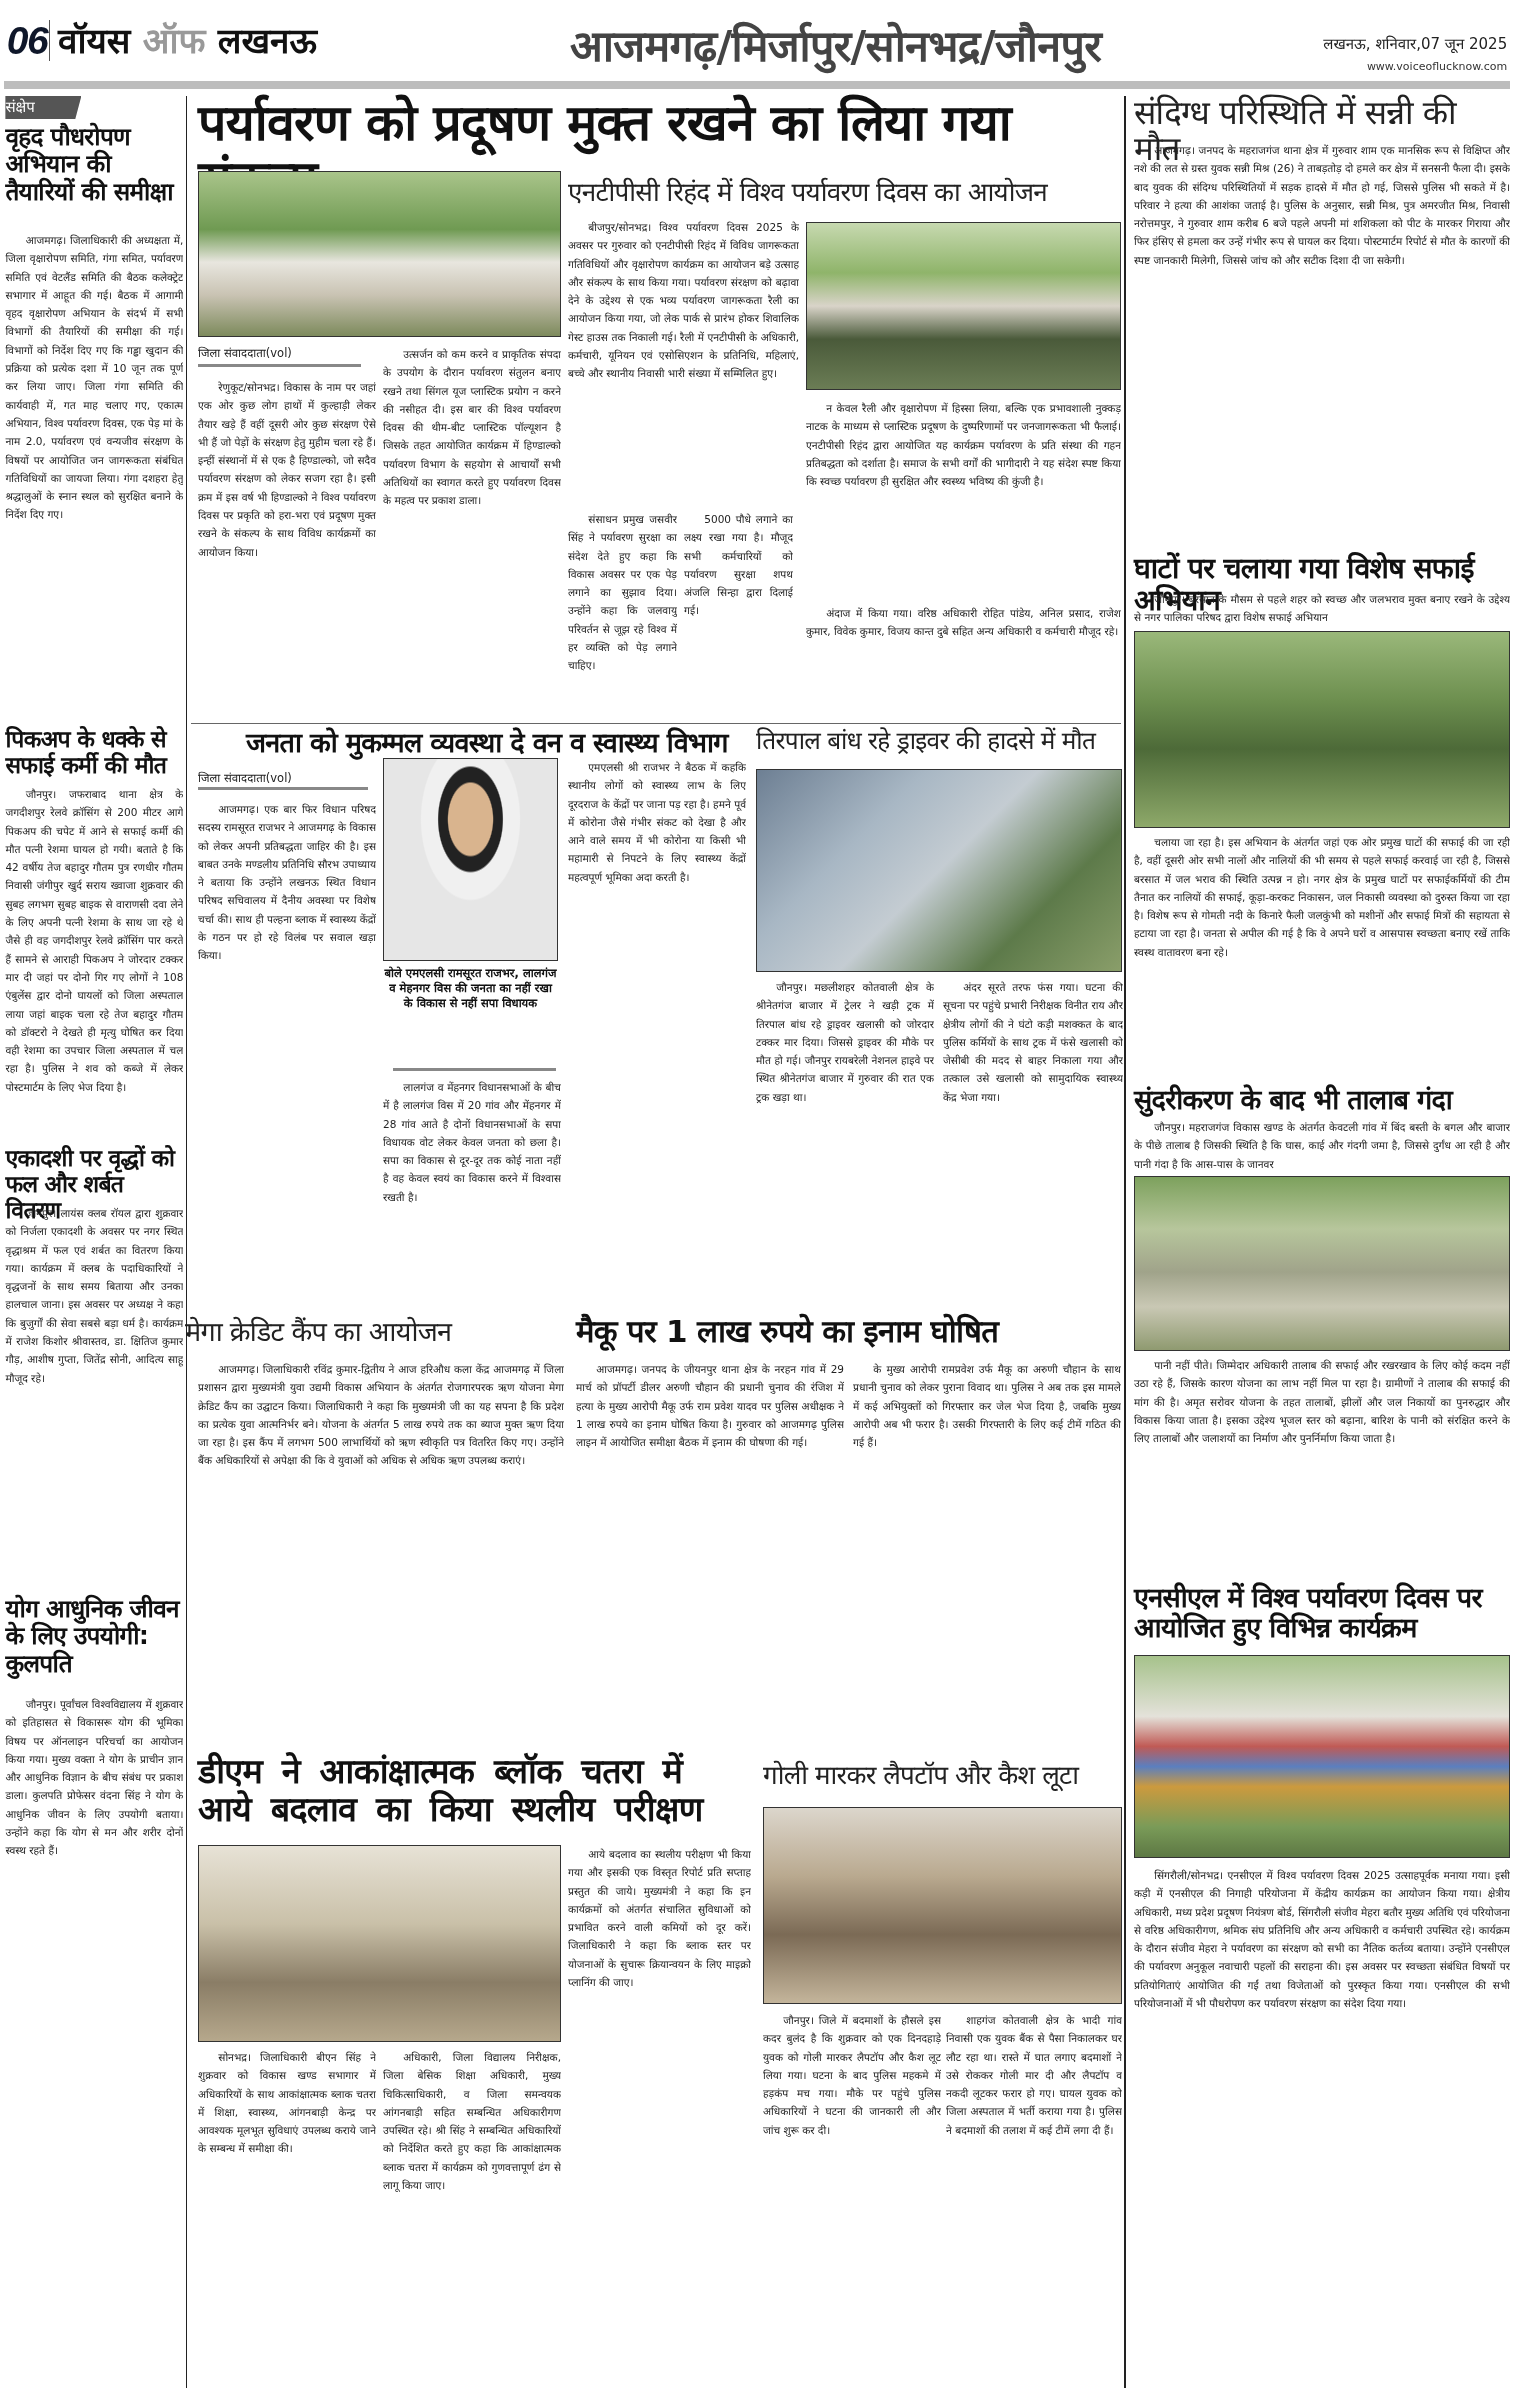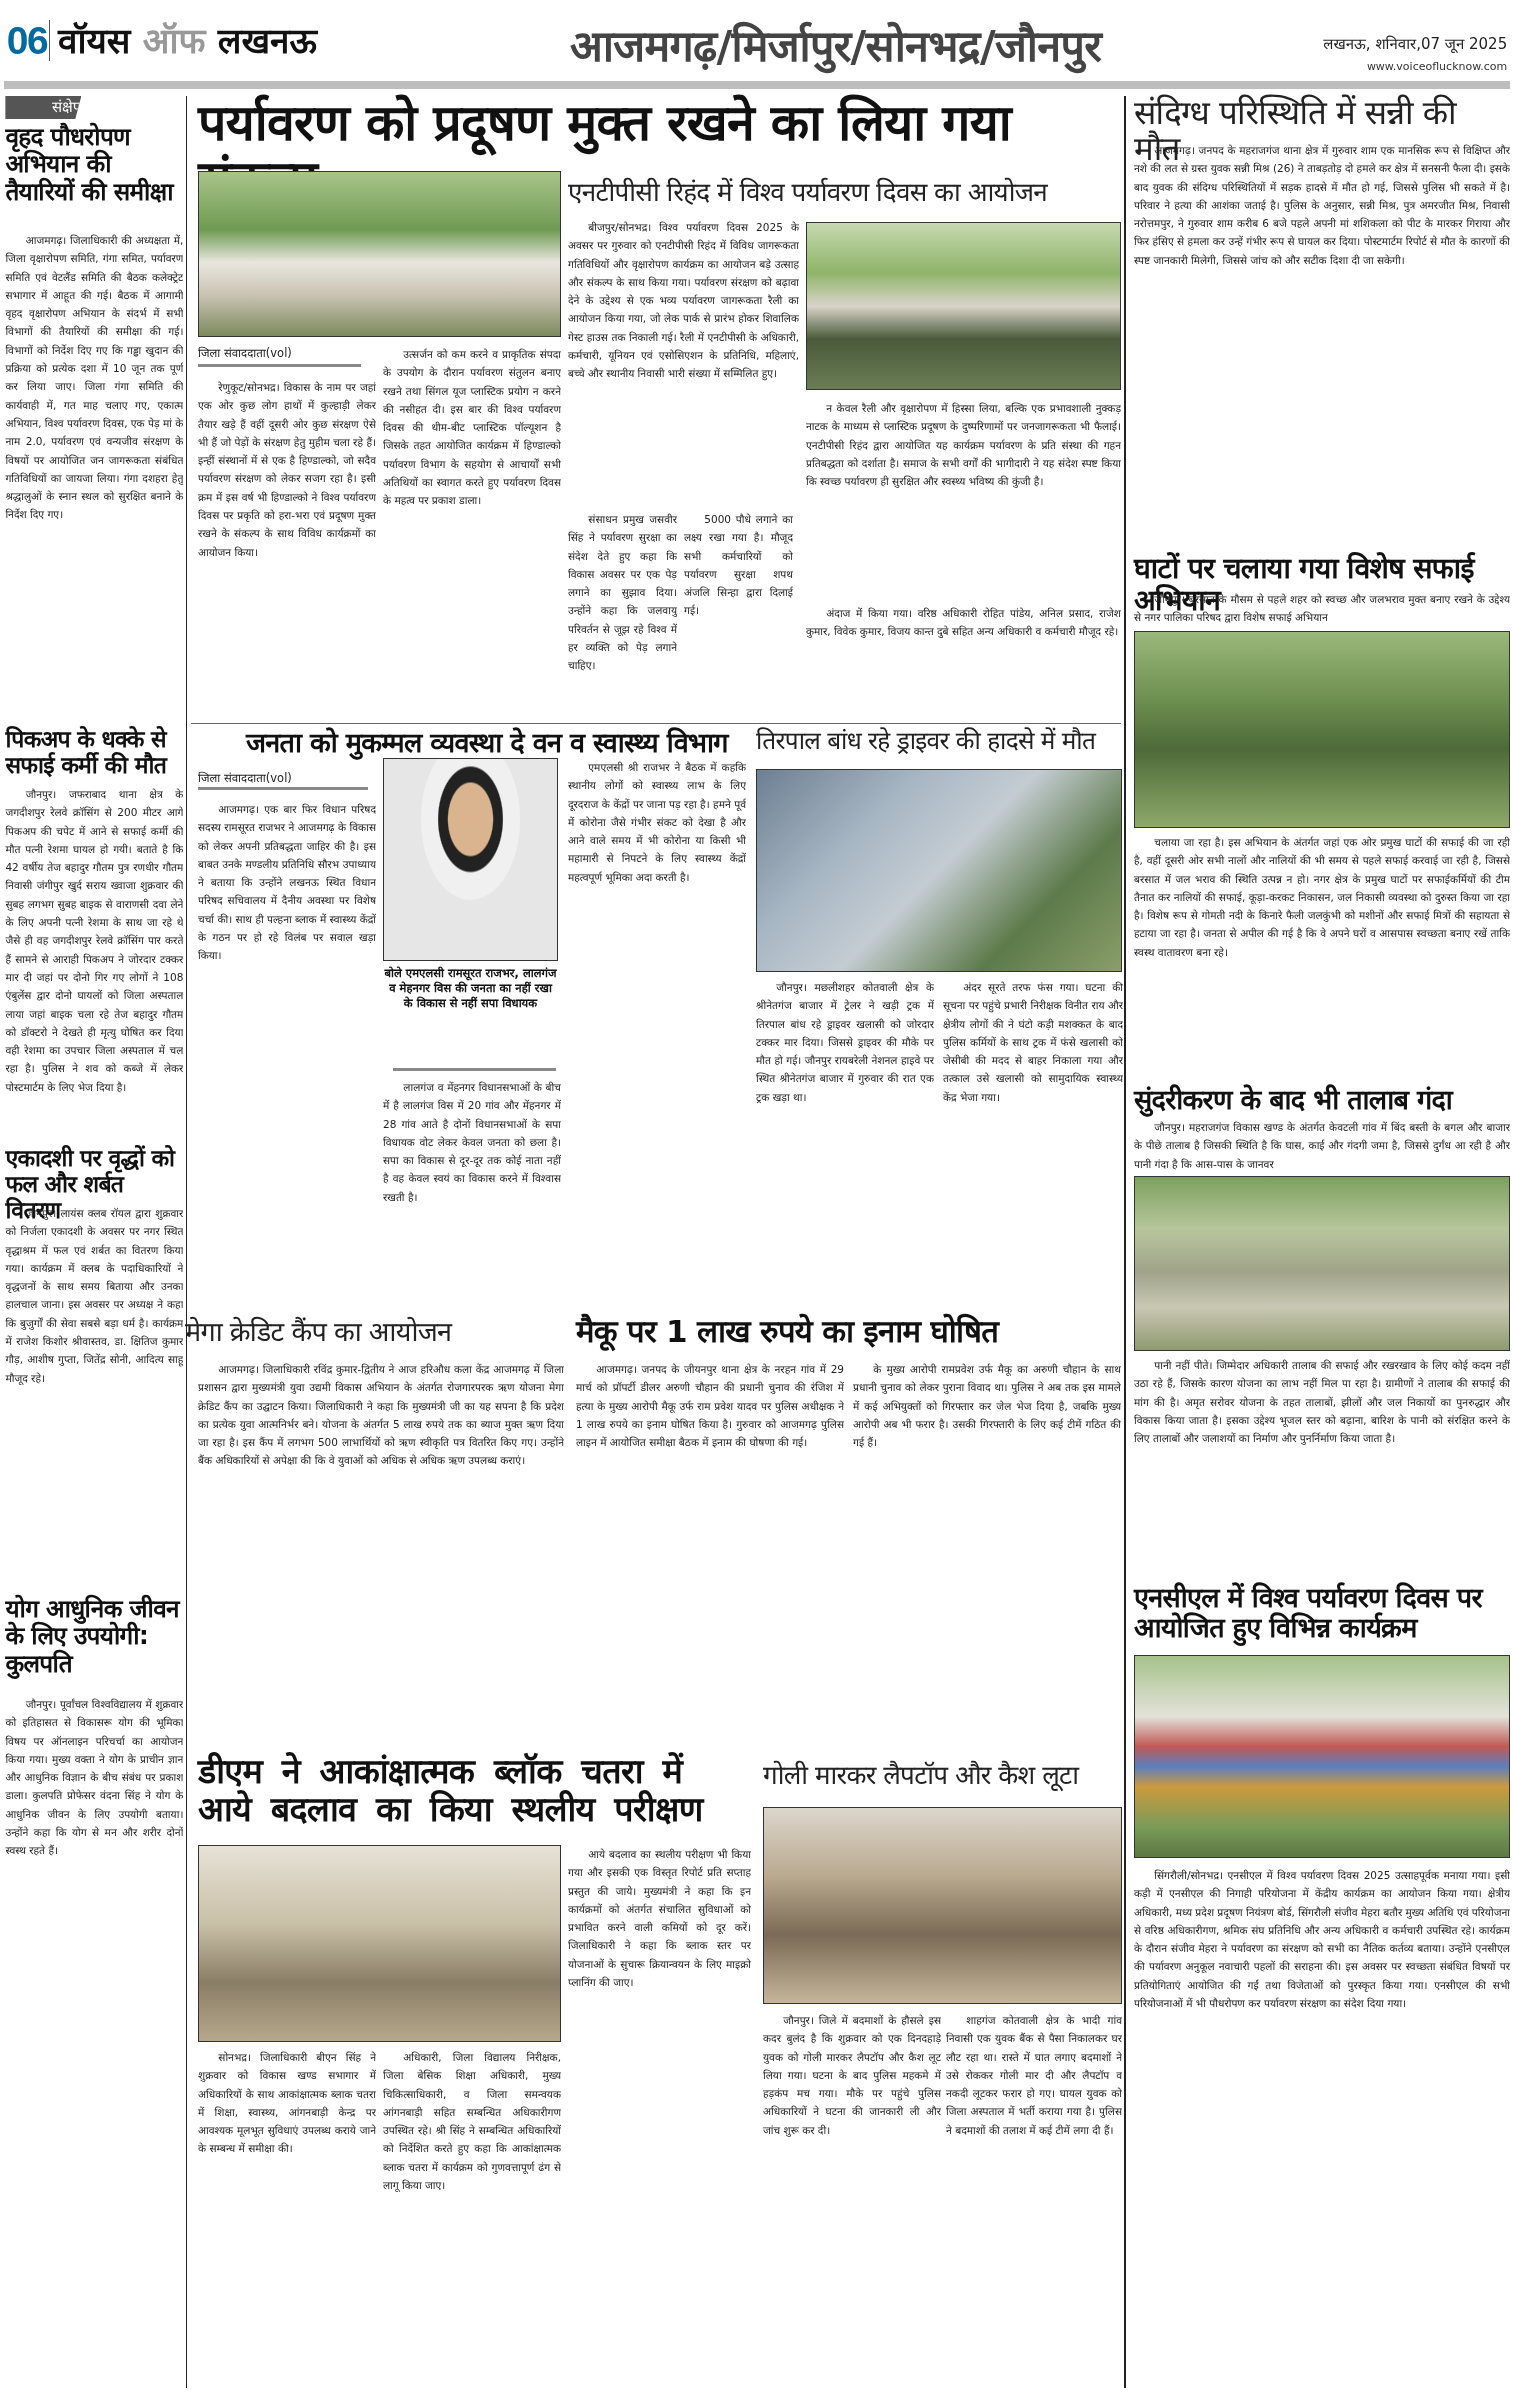--- a/index.html
+++ b/index.html
@@ -1,32 +1,32 @@
 <!DOCTYPE html>
 <html style="font-size:11px"><head>
 <meta charset="utf-8">
 <style>
   * { box-sizing: border-box; margin: 0; padding: 0; }
   html, body { width: 1514px; height: 2401px; background: #ffffff; overflow: hidden; }
   body { font-family: "DejaVu Sans", "Liberation Sans", sans-serif; color: #1a1a1a; position: relative; }
 
   .masthead { position: absolute; left: 0; top: 0; width: 1514px; height: 81px; }
-  .page-no { position: absolute; left: 6.8px; top: 19px; font-family: "Liberation Sans", sans-serif; font-weight: 700; font-size: 39px; color: #0369a1; letter-spacing: -1.4px; }
+  .page-no { position: absolute; left: 6.8px; top: 19px; font-family: "Liberation Sans", sans-serif; font-weight: 700; font-size: 39px; color: #0f172a; letter-spacing: -1.4px; font-style: italic; }
   .page-sep { position: absolute; left: 49px; top: 20.3px; width: 1.4px; height: 41px; background: #555; }
   .paper-name { position: absolute; left: 58px; top: 16.3px; font-size: 35px; font-weight: 900; color: #111; }
   .paper-name .grey { color: #999; }
   .region-title { position: absolute; left: 570px; top: 15px; font-size: 43px; font-weight: 900; color: #444; letter-spacing: -0.7px; }
   .dateline { position: absolute; right: 6.8px; top: 33px; font-size: 15px; color: #222; }
   .site-url { position: absolute; right: 6.8px; top: 60px; font-size: 11px; color: #333; }
   .mast-bar { position: absolute; left: 4.1px; top: 81px; width: 1506px; height: 8.1px; background: #bdbdbd; }
 
   .col-rule { position: absolute; width: 2px; background: #222; }
   .hr-thin { position: absolute; height: 1.4px; background: #666; }
 
-  .brief-tab { position: absolute; left: 5.4px; top: 96px; width: 76px; height: 23px; background: #555; clip-path: polygon(0 0,100% 0,92% 100%,0 100%); color: #fff; font-size: 15px; text-align: right; line-height: 23px; }
+  .brief-tab { position: absolute; left: 5.4px; top: 96px; width: 76px; height: 23px; background: #555; clip-path: polygon(0 0,100% 0,92% 100%,0 100%); color: #fff; font-size: 15px; text-align: left; line-height: 23px; }
 
   .hl { position: absolute; font-weight: 900; color: #111; line-height: 1.12; letter-spacing: -0.7px; }
   .hl-light { position: absolute; font-weight: 400; color: #222; line-height: 1.1; letter-spacing: -0.7px; }
   .body { position: absolute; font-size: 10.5px; line-height: 18.3px; color: #222; text-align: justify; overflow: hidden; font-family: "DejaVu Sans", sans-serif; }
   .body p { text-indent: 20.3px; }
   .byline { position: absolute; font-size: 11.5px; color: #222; }
   .byline-rule { position: absolute; height: 3.4px; background: #888; }
 
   .photo { position: absolute; border: 1.4px solid #333; overflow: hidden; }
   .ph-trees { background: linear-gradient(180deg,#a9c48a 0%,#6f9a52 35%,#e8e6df 55%,#c9c3b3 75%,#7d8a5c 100%); }

